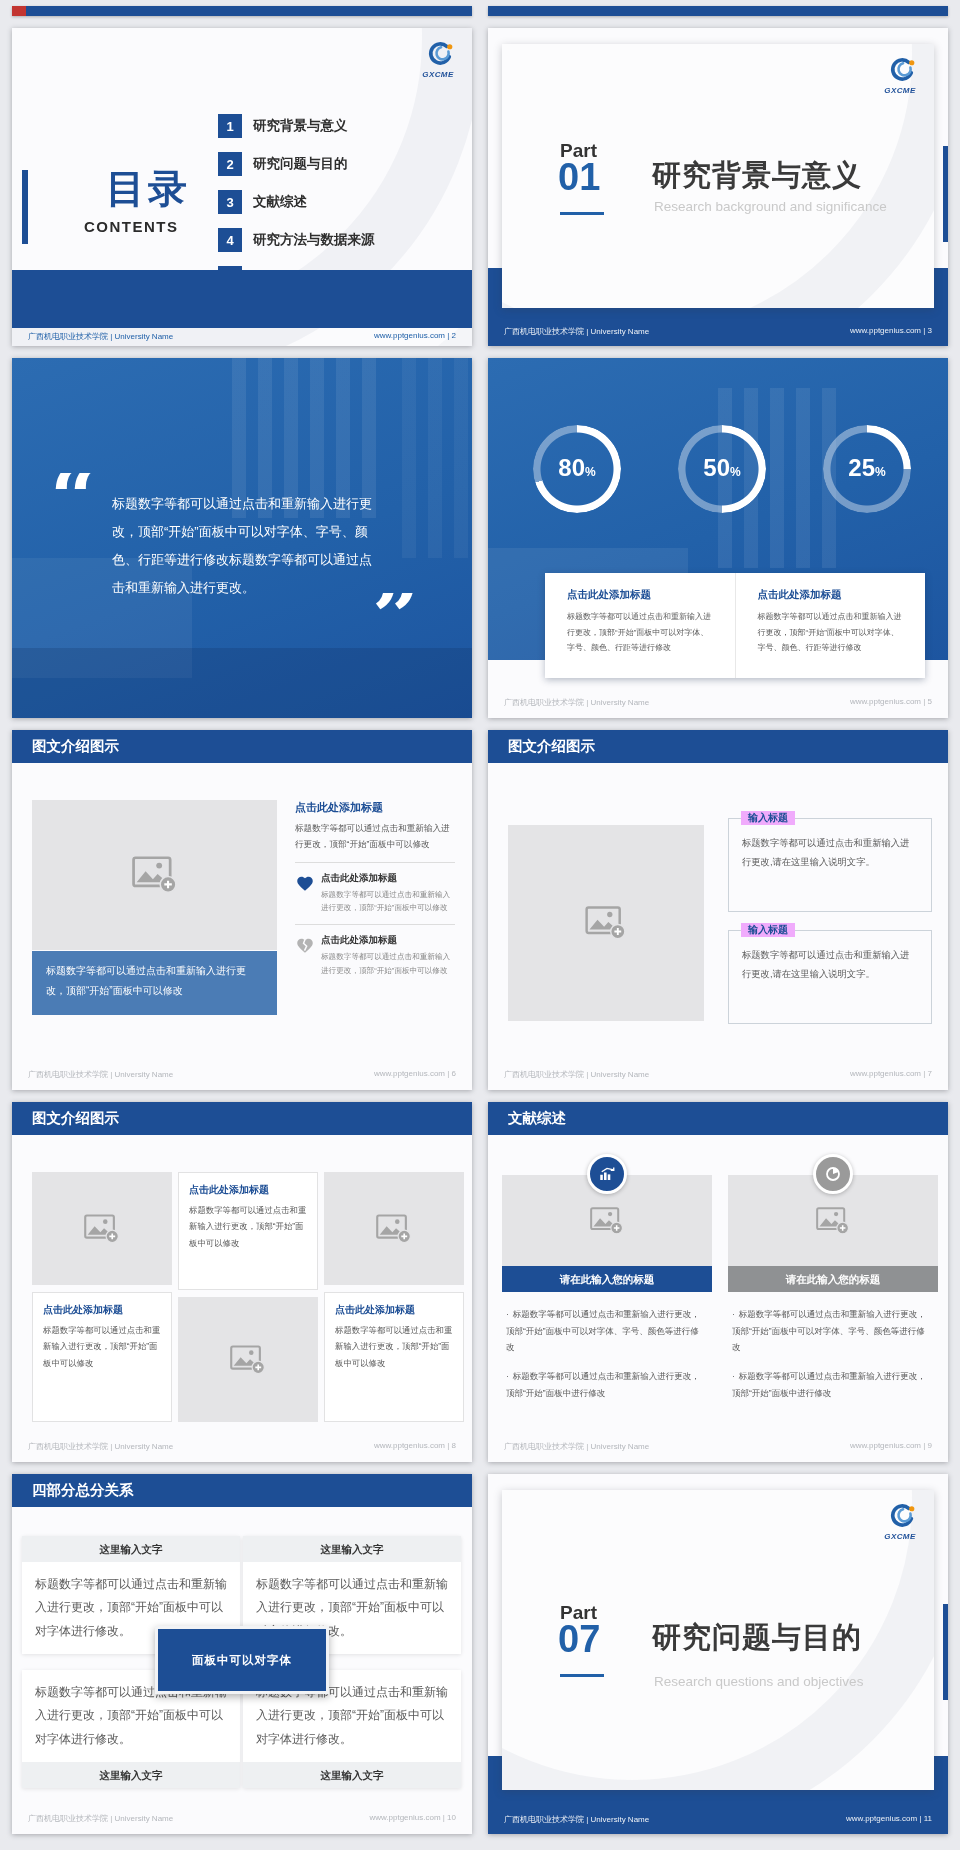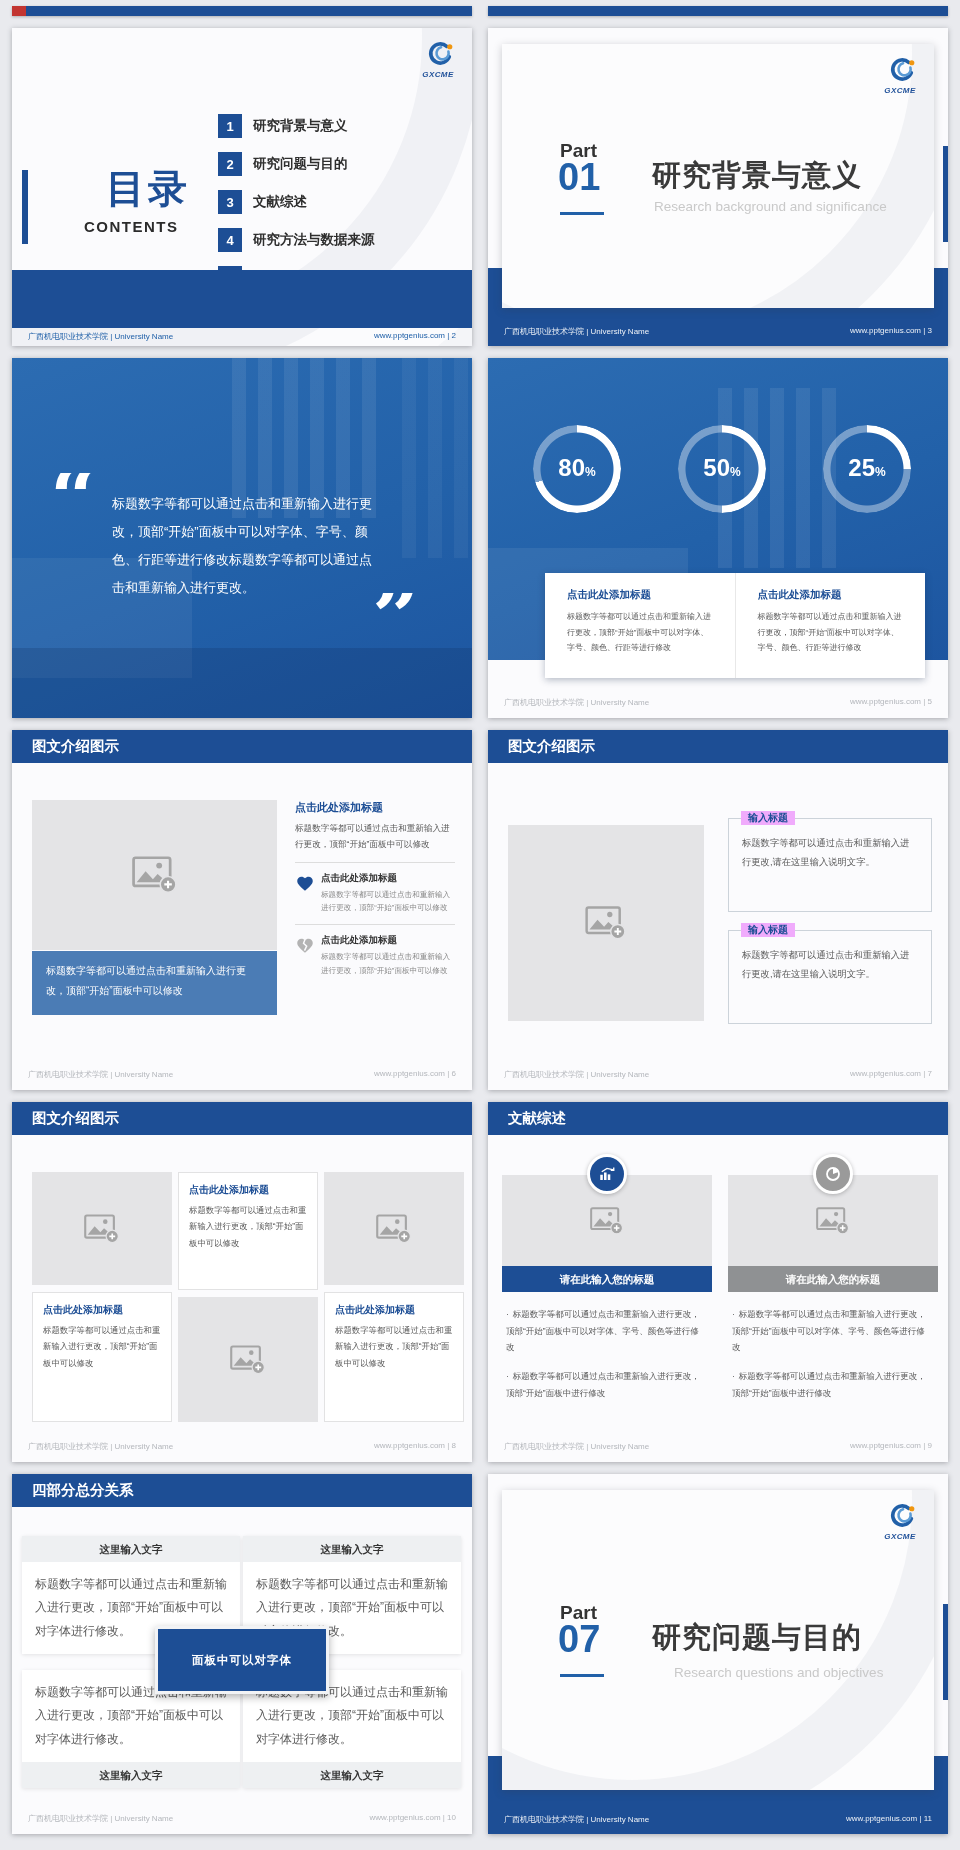--- a/index.html
+++ b/index.html
@@ -414,21 +414,21 @@
           <path d="M33 7 A11 11 0 1 0 36 19" stroke="#2160a8" stroke-width="4.2" fill="none" stroke-linecap="round"></path>
           <path d="M35 13 A7 7 0 1 1 26.5 8.2" stroke="#5b9bd5" stroke-width="3" fill="none" stroke-linecap="round"></path>
           <circle cx="36.5" cy="7.5" r="3" fill="#f0960f"></circle>
         </svg>
         <span class="lg-txt">GXCME</span>
       </div>
       <div class="part-word" style="top:112px;">Part</div>
       <div class="part-num" style="top:128px;">07</div>
       <div class="part-line" style="top:184px;"></div>
       <div class="part-title" style="top:128px;">研究问题与目的</div>
-      <div class="part-sub" style="top:175px;margin-left:20px;">Research questions and objectives</div>
+      <div class="part-sub" style="top:184px;">Research questions and objectives</div>
     </div>
     <div class="part-accent" style="top:130px;"></div>
     <div class="ft ft-white">
       <span>广西机电职业技术学院 | University Name</span>
       <span>www.pptgenius.com | 11</span>
     </div>
   </div>
 
 </div>
 </div>

